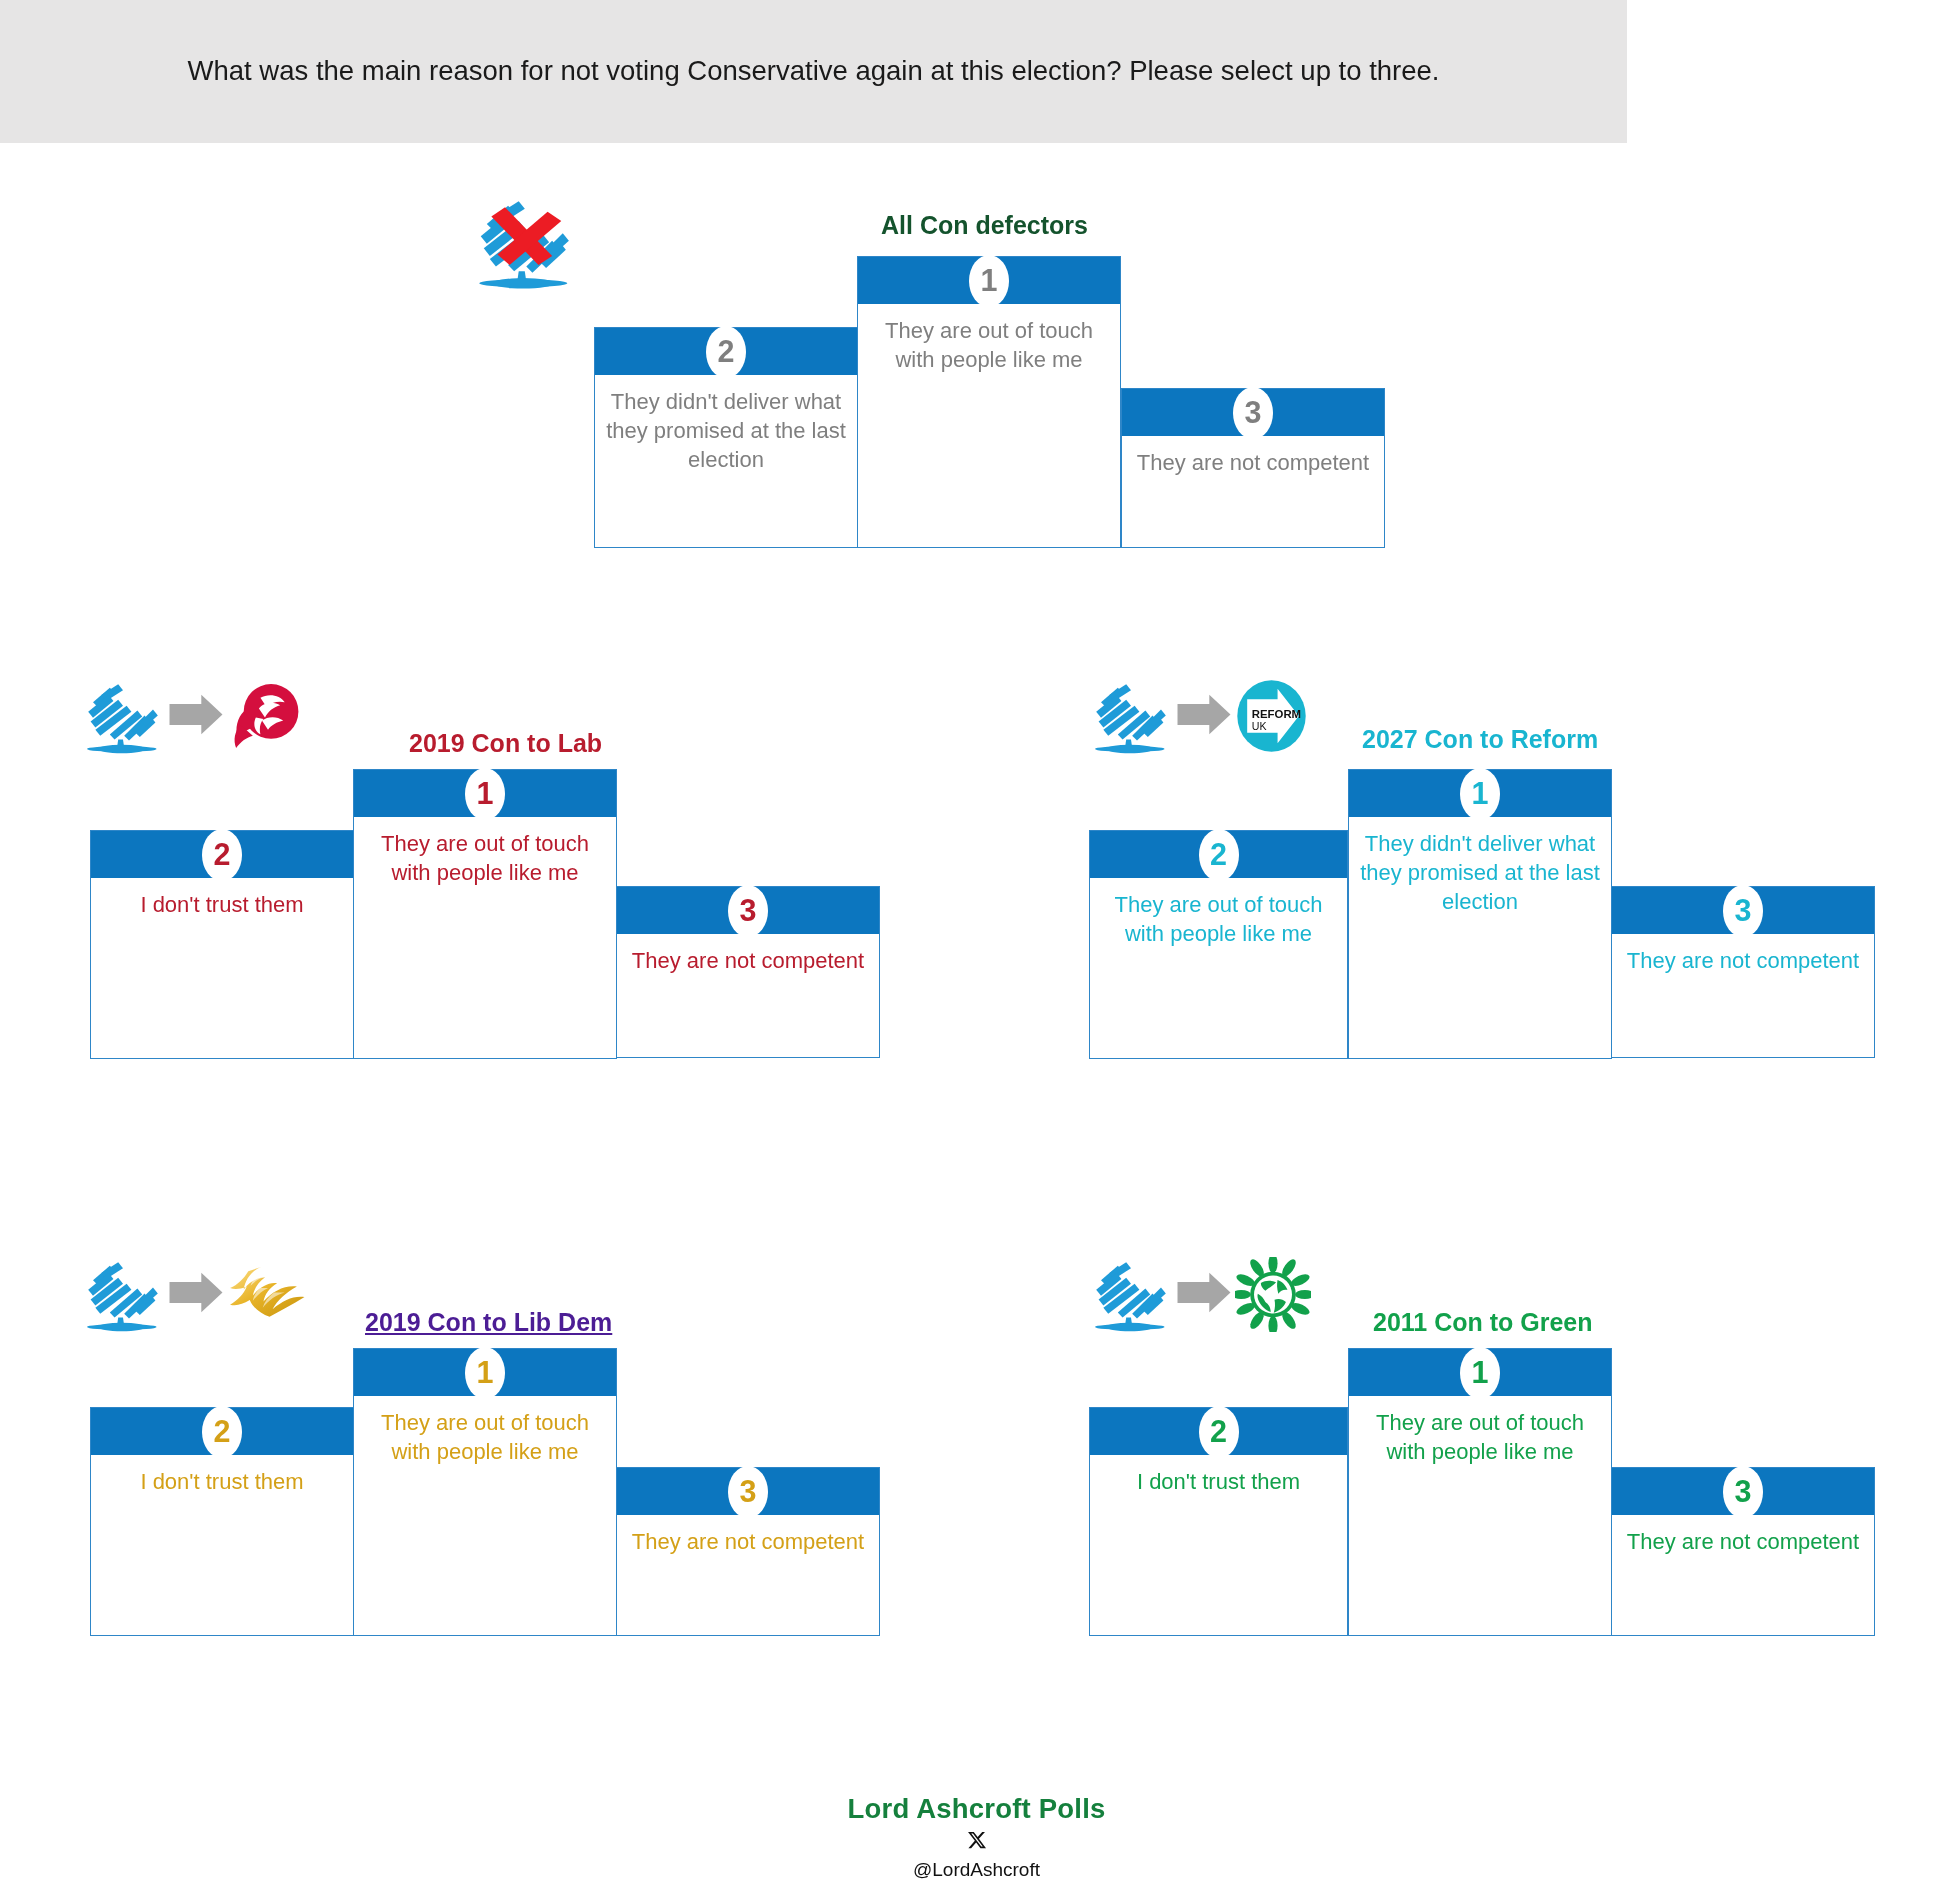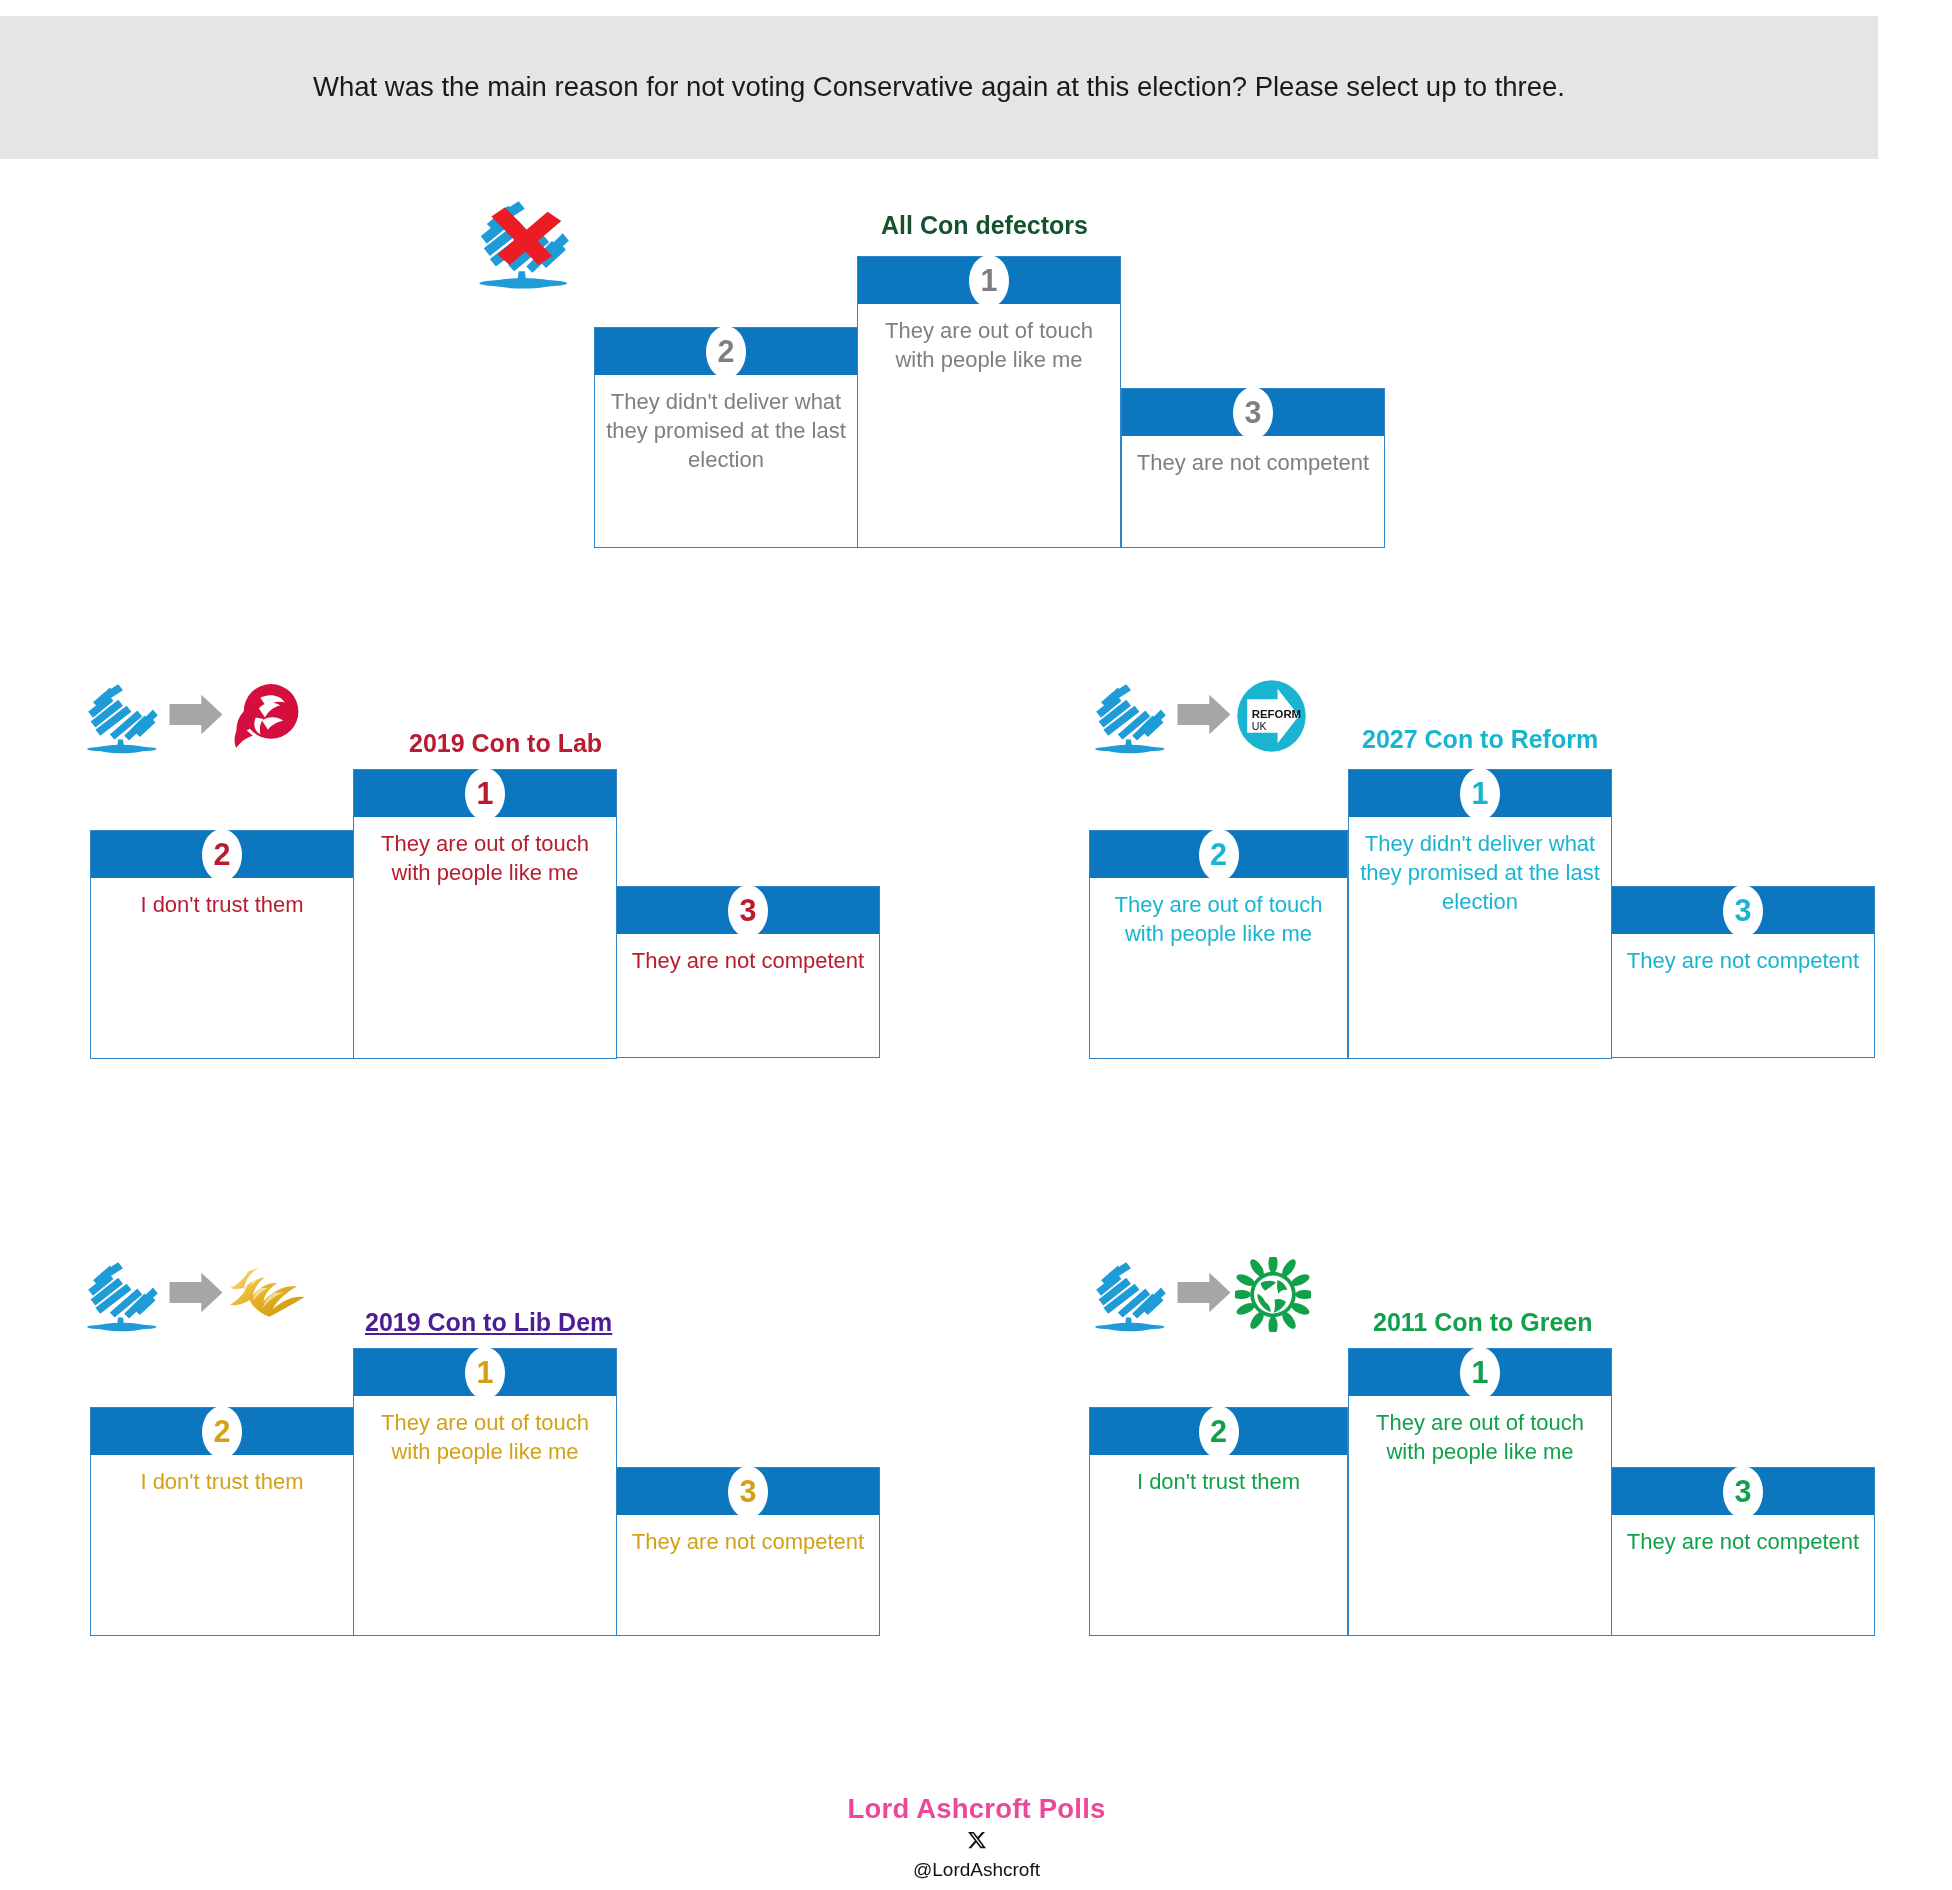--- a/index.html
+++ b/index.html
@@ -11,22 +11,22 @@
     width: 1953px;
     height: 1890px;
     position: relative;
     font-family: "Liberation Sans", sans-serif;
     overflow: hidden;
   }
 
   
   .header-band {
     position: absolute;
-    left: 0; top: 16px;
-    width: 1878px;
+    left: 0; top: 0;
+    width: 1627px;
     height: 143px;
     background: #e6e5e5;
     display: flex;
     flex-direction: column;
     justify-content: center;
   }
   .header-line1 {
     font-size: 27.5px;
     color: #1a1a1a;
     letter-spacing: 0px;
@@ -103,21 +103,21 @@
   .footer {
     position: absolute;
     left: 0;
     top: 1793px;
     width: 1953px;
     text-align: center;
   }
   .footer-title {
     font-size: 27.5px;
     font-weight: bold;
-    color: #ec4899;
+    color: #15803d;
     letter-spacing: 0.2px;
   }
   .footer-handle-row {
     margin-top: 4.6px;
     display: flex;
     align-items: center;
     justify-content: center;
     gap: 6.9px;
     flex-direction: column;
   }

